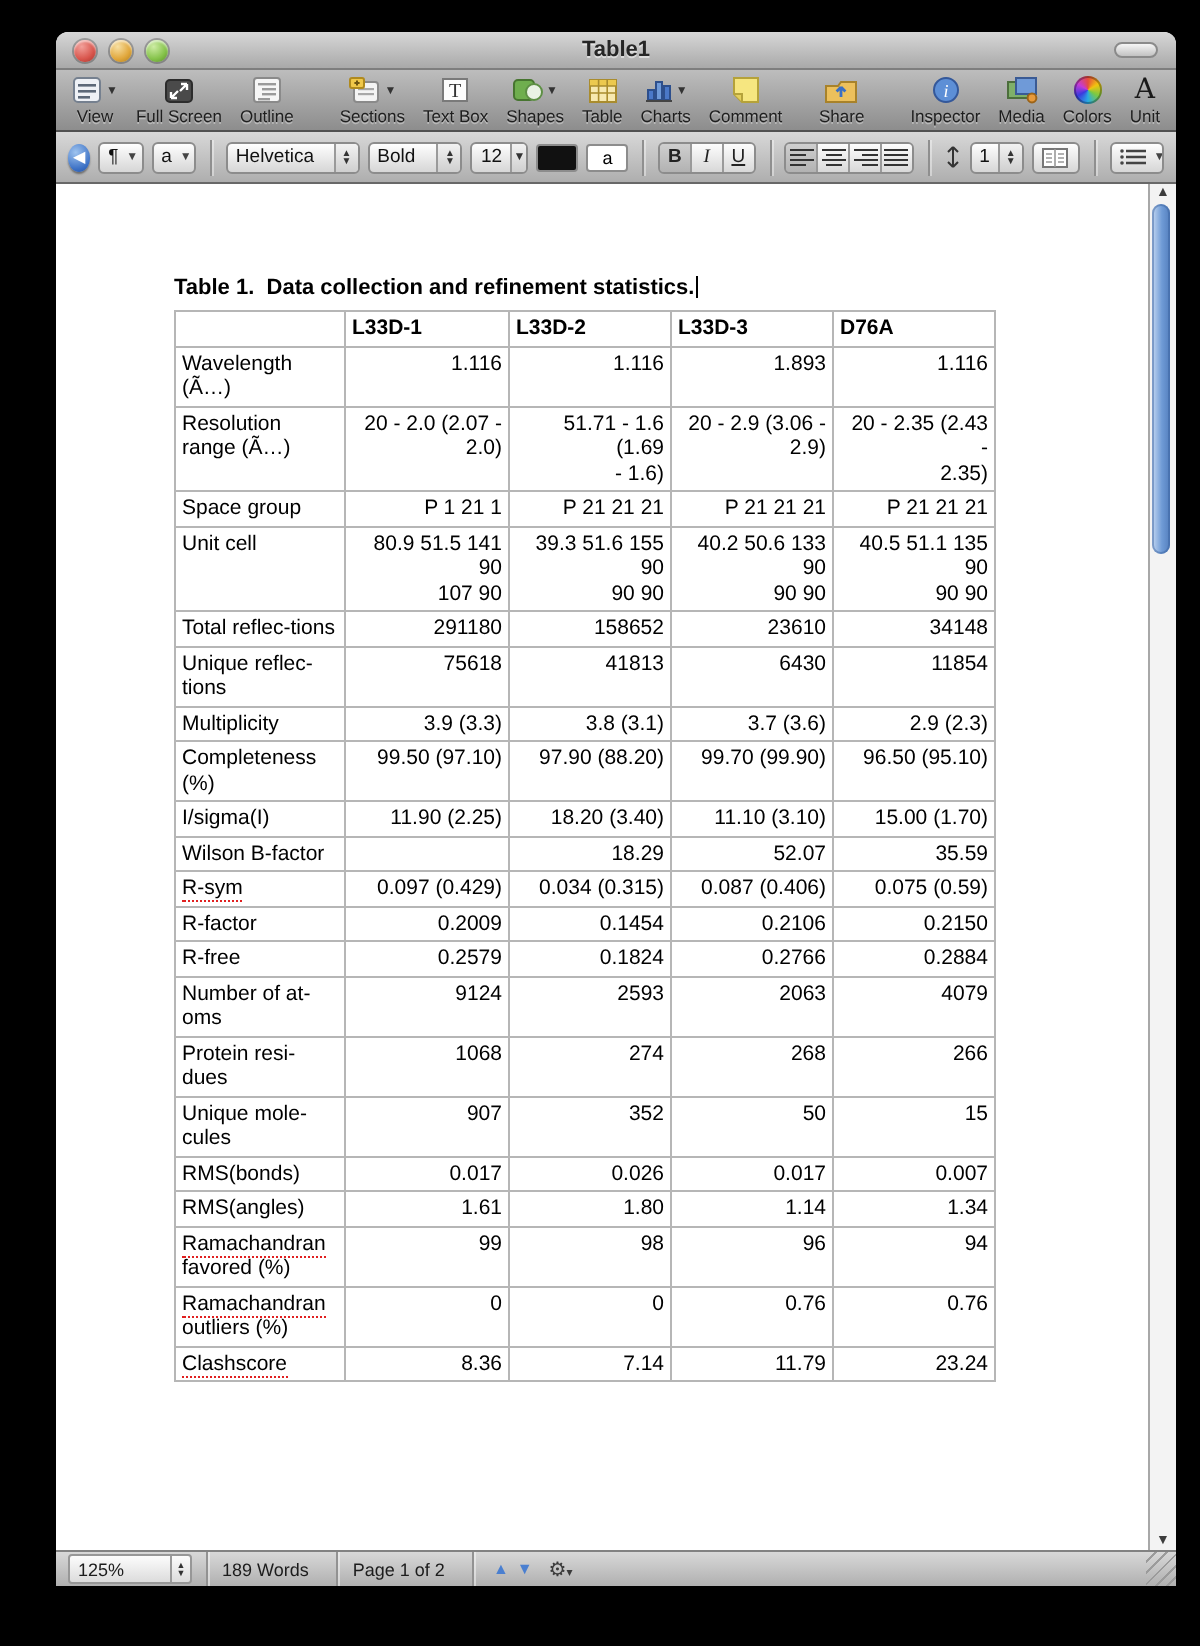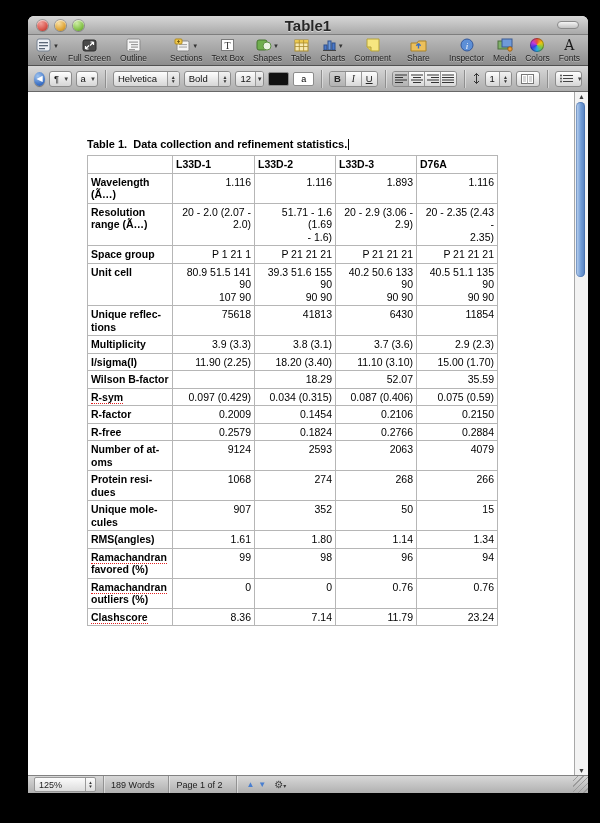--- a/index.html
+++ b/index.html
@@ -16,21 +16,21 @@
   .titlebar{
     height:18px;flex:0 0 18px;background:linear-gradient(#d7d7d7,#a9a9a9);
     display:flex;align-items:center;position:relative;border-bottom:1px solid #7e7e7e;
   }
   .lights{display:flex;gap:7px;margin-left:9px;}
   .light{width:11px;height:11px;border-radius:50%;box-shadow:inset 0 1px 1px rgba(255,255,255,.6),0 0 0 1px rgba(0,0,0,.25);}
   .light.red{background:radial-gradient(circle at 35% 30%,#f2a09a,#d8554c 60%,#9f322b);}
   .light.yellow{background:radial-gradient(circle at 35% 30%,#f7dfa2,#e0a63a 60%,#a87a1e);}
   .light.green{background:radial-gradient(circle at 35% 30%,#cdeca4,#84c249 60%,#57862c);}
   .win-title{
-    position:absolute;left:0;right:0;text-align:center;font-size:15px;font-weight:bold;
+    position:absolute;left:0;right:0;text-align:center;font-size:11px;font-weight:bold;
     color:#262626;text-shadow:0 1px 0 rgba(255,255,255,.5);pointer-events:none;
   }
   .pill{
     position:absolute;right:9px;top:5px;width:22px;height:8px;border-radius:4px;
     background:linear-gradient(#f5f5f5,#c2c2c2);border:1px solid #8a8a8a;box-sizing:border-box;
   }
   
   .toolbar{
     height:31px;flex:0 0 31px;background:linear-gradient(#bdbdbd,#8d8d8d);
     border-bottom:1px solid #515151;display:flex;align-items:flex-start;
@@ -74,21 +74,21 @@
   .content-row{flex:1 1 auto;display:flex;min-height:0;}
   .doc{flex:1 1 auto;background:#fff;overflow:hidden;padding:46px 0 0 59px;box-sizing:border-box;}
   .doc-title{font-size:11px;font-weight:bold;color:#000;white-space:pre-wrap;margin-bottom:5px;width:420px;}
   .caret{display:inline-block;width:1px;height:11px;background:#000;vertical-align:-2px;margin-left:1px;}
   table.stats{border-collapse:collapse;table-layout:fixed;width:410px;}
   table.stats th,table.stats td{
     border:1px solid #b6b6b6;font-size:10.5px;line-height:12.5px;
     padding:2px 3px;vertical-align:top;color:#000;box-sizing:border-box;
   }
   table.stats th{font-weight:bold;text-align:left;height:17px;}
-  td.rowlabel{font-weight:bold;text-align:left;}
+  td.rowlabel{font-weight:normal;text-align:left;}
   td.val{text-align:right;font-weight:normal;white-space:pre-wrap;}
   .misspell{border-bottom:1px dotted #e02020;}
   
   .scrollbar{flex:0 0 13px;background:#f3f3f3;border-left:1px solid #a8a8a8;display:flex;flex-direction:column;align-items:center;position:relative;}
   .sb-arrow{font-size:7px;color:#3c3c3c;line-height:9px;flex:0 0 9px;}
   .sb-track{flex:1;width:100%;position:relative;}
   .sb-thumb{position:absolute;left:1px;top:1px;width:9px;height:175px;border-radius:5px;
     background:linear-gradient(90deg,#c4d8f2,#6f9bd6 55%,#547fbe);box-shadow:inset 0 0 0 1px rgba(60,100,160,.5);}
   
   .statusbar{
@@ -278,21 +278,21 @@
     <div class="tb">
       <div class="tbicon">
           <span style="width:14px;height:14px;border-radius:50%;display:inline-block;background:conic-gradient(#e74c3c,#f1c40f,#7ac943,#29abe2,#3a3adf,#c43ad8,#e74c3c);box-shadow:inset 0 0 0 1px rgba(0,0,0,.3);"></span>
         </div>
       <div class="tblabel">Colors</div>
     </div>
     <div class="tb" style="margin-right:0">
       <div class="tbicon">
           <span style="font-family:'DejaVu Serif','Liberation Serif',serif;font-size:14px;line-height:14px;color:#1a1a1a;">A</span>
         </div>
-      <div class="tblabel">Fonts</div>
+      <div class="tblabel">Unit</div>
     </div>
   </div>
 
   <div class="formatbar">
     <div class="roundbtn">◀</div>
     <div class="popup mini">
         <span class="txt">¶</span>
         <span style="font-size:6px;color:#444;margin-right:2px;">▼</span>
       </div>
     <div class="popup mini">
@@ -440,34 +440,48 @@
               <td class="val">80.9 51.5 141 90
 107 90</td>
               <td class="val">39.3 51.6 155 90
 90 90</td>
               <td class="val">40.2 50.6 133 90
 90 90</td>
               <td class="val">40.5 51.1 135 90
 90 90</td>
             </tr>
             <tr>
+              <td class="rowlabel">Total reflec-tions</td>
+              <td class="val">291180</td>
+              <td class="val">158652</td>
+              <td class="val">23610</td>
+              <td class="val">34148</td>
+            </tr>
+            <tr>
               <td class="rowlabel">Unique reflec-tions</td>
               <td class="val">75618</td>
               <td class="val">41813</td>
               <td class="val">6430</td>
               <td class="val">11854</td>
             </tr>
             <tr>
               <td class="rowlabel">Multiplicity</td>
               <td class="val">3.9 (3.3)</td>
               <td class="val">3.8 (3.1)</td>
               <td class="val">3.7 (3.6)</td>
               <td class="val">2.9 (2.3)</td>
             </tr>
             <tr>
+              <td class="rowlabel">Completeness (%)</td>
+              <td class="val">99.50 (97.10)</td>
+              <td class="val">97.90 (88.20)</td>
+              <td class="val">99.70 (99.90)</td>
+              <td class="val">96.50 (95.10)</td>
+            </tr>
+            <tr>
               <td class="rowlabel">I/sigma(I)</td>
               <td class="val">11.90 (2.25)</td>
               <td class="val">18.20 (3.40)</td>
               <td class="val">11.10 (3.10)</td>
               <td class="val">15.00 (1.70)</td>
             </tr>
             <tr>
               <td class="rowlabel">Wilson B-factor</td>
               <td class="val"></td>
               <td class="val">18.29</td>
@@ -508,20 +522,27 @@
               <td class="val">274</td>
               <td class="val">268</td>
               <td class="val">266</td>
             </tr>
             <tr>
               <td class="rowlabel">Unique mole-cules</td>
               <td class="val">907</td>
               <td class="val">352</td>
               <td class="val">50</td>
               <td class="val">15</td>
+            </tr>
+            <tr>
+              <td class="rowlabel">RMS(bonds)</td>
+              <td class="val">0.017</td>
+              <td class="val">0.026</td>
+              <td class="val">0.017</td>
+              <td class="val">0.007</td>
             </tr>
             <tr>
               <td class="rowlabel">RMS(angles)</td>
               <td class="val">1.61</td>
               <td class="val">1.80</td>
               <td class="val">1.14</td>
               <td class="val">1.34</td>
             </tr>
             <tr>
               <td class="rowlabel"><span class="misspell">Ramachandran</span> favored (%)</td>

